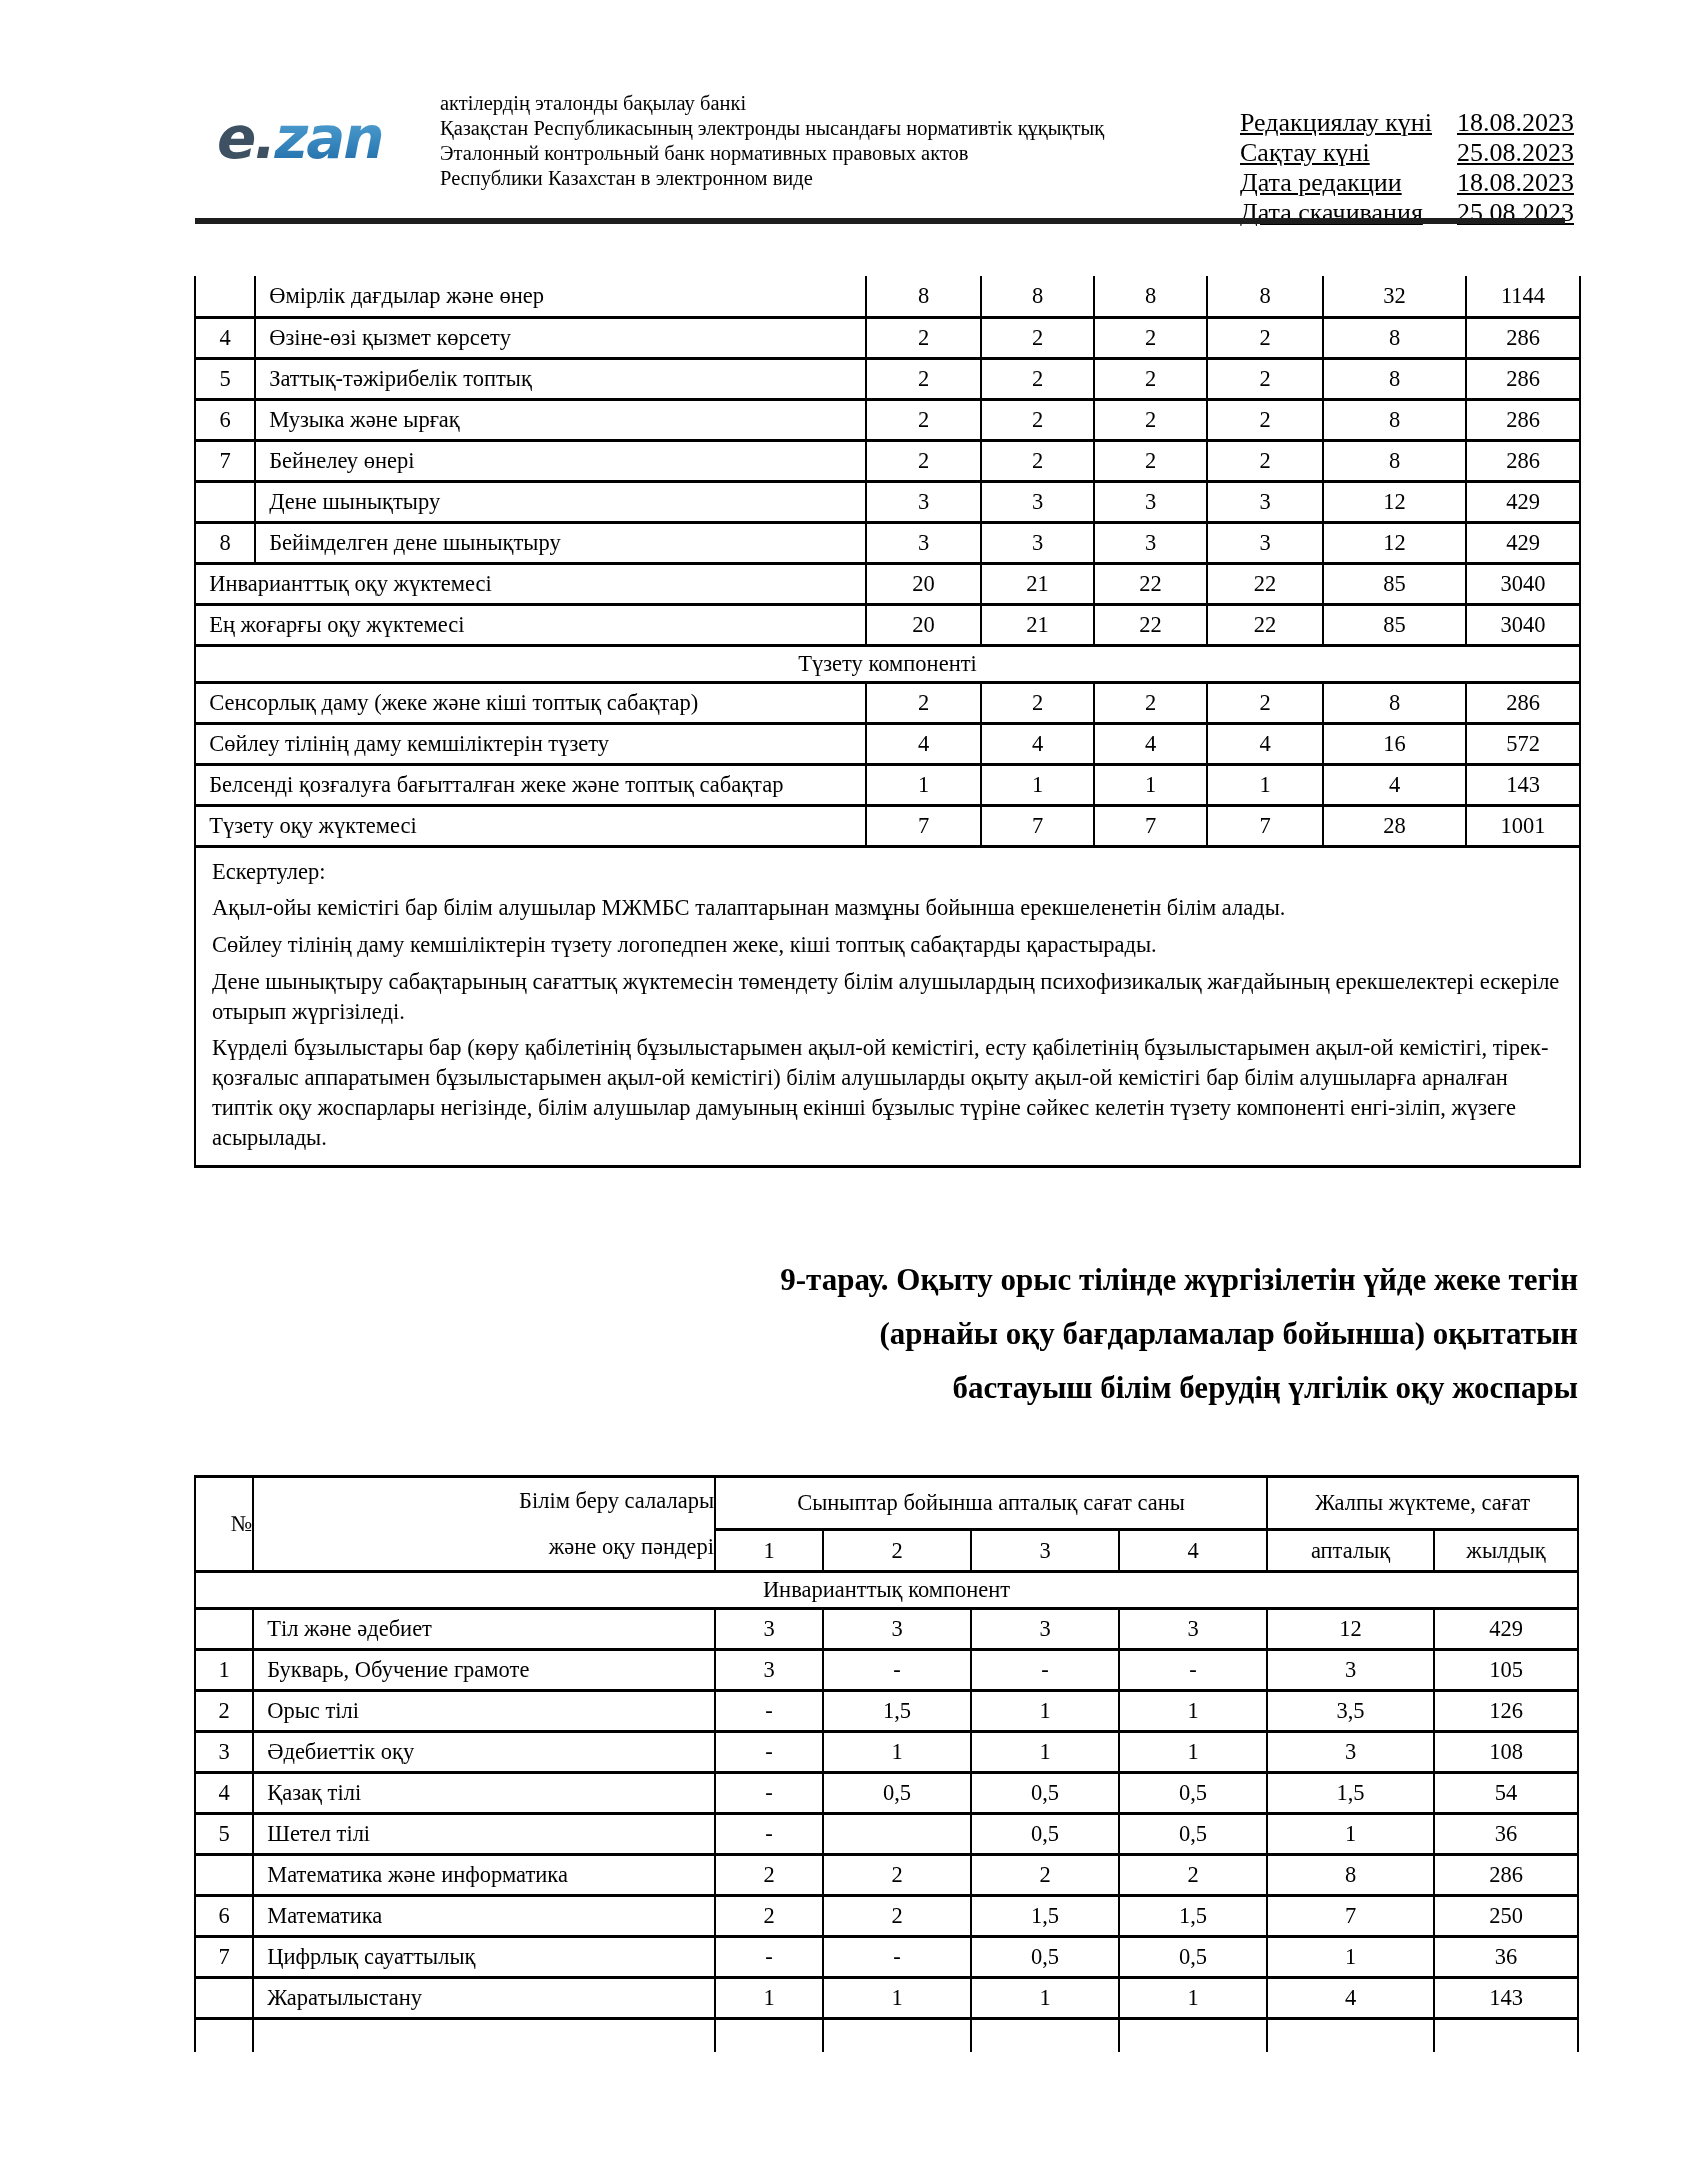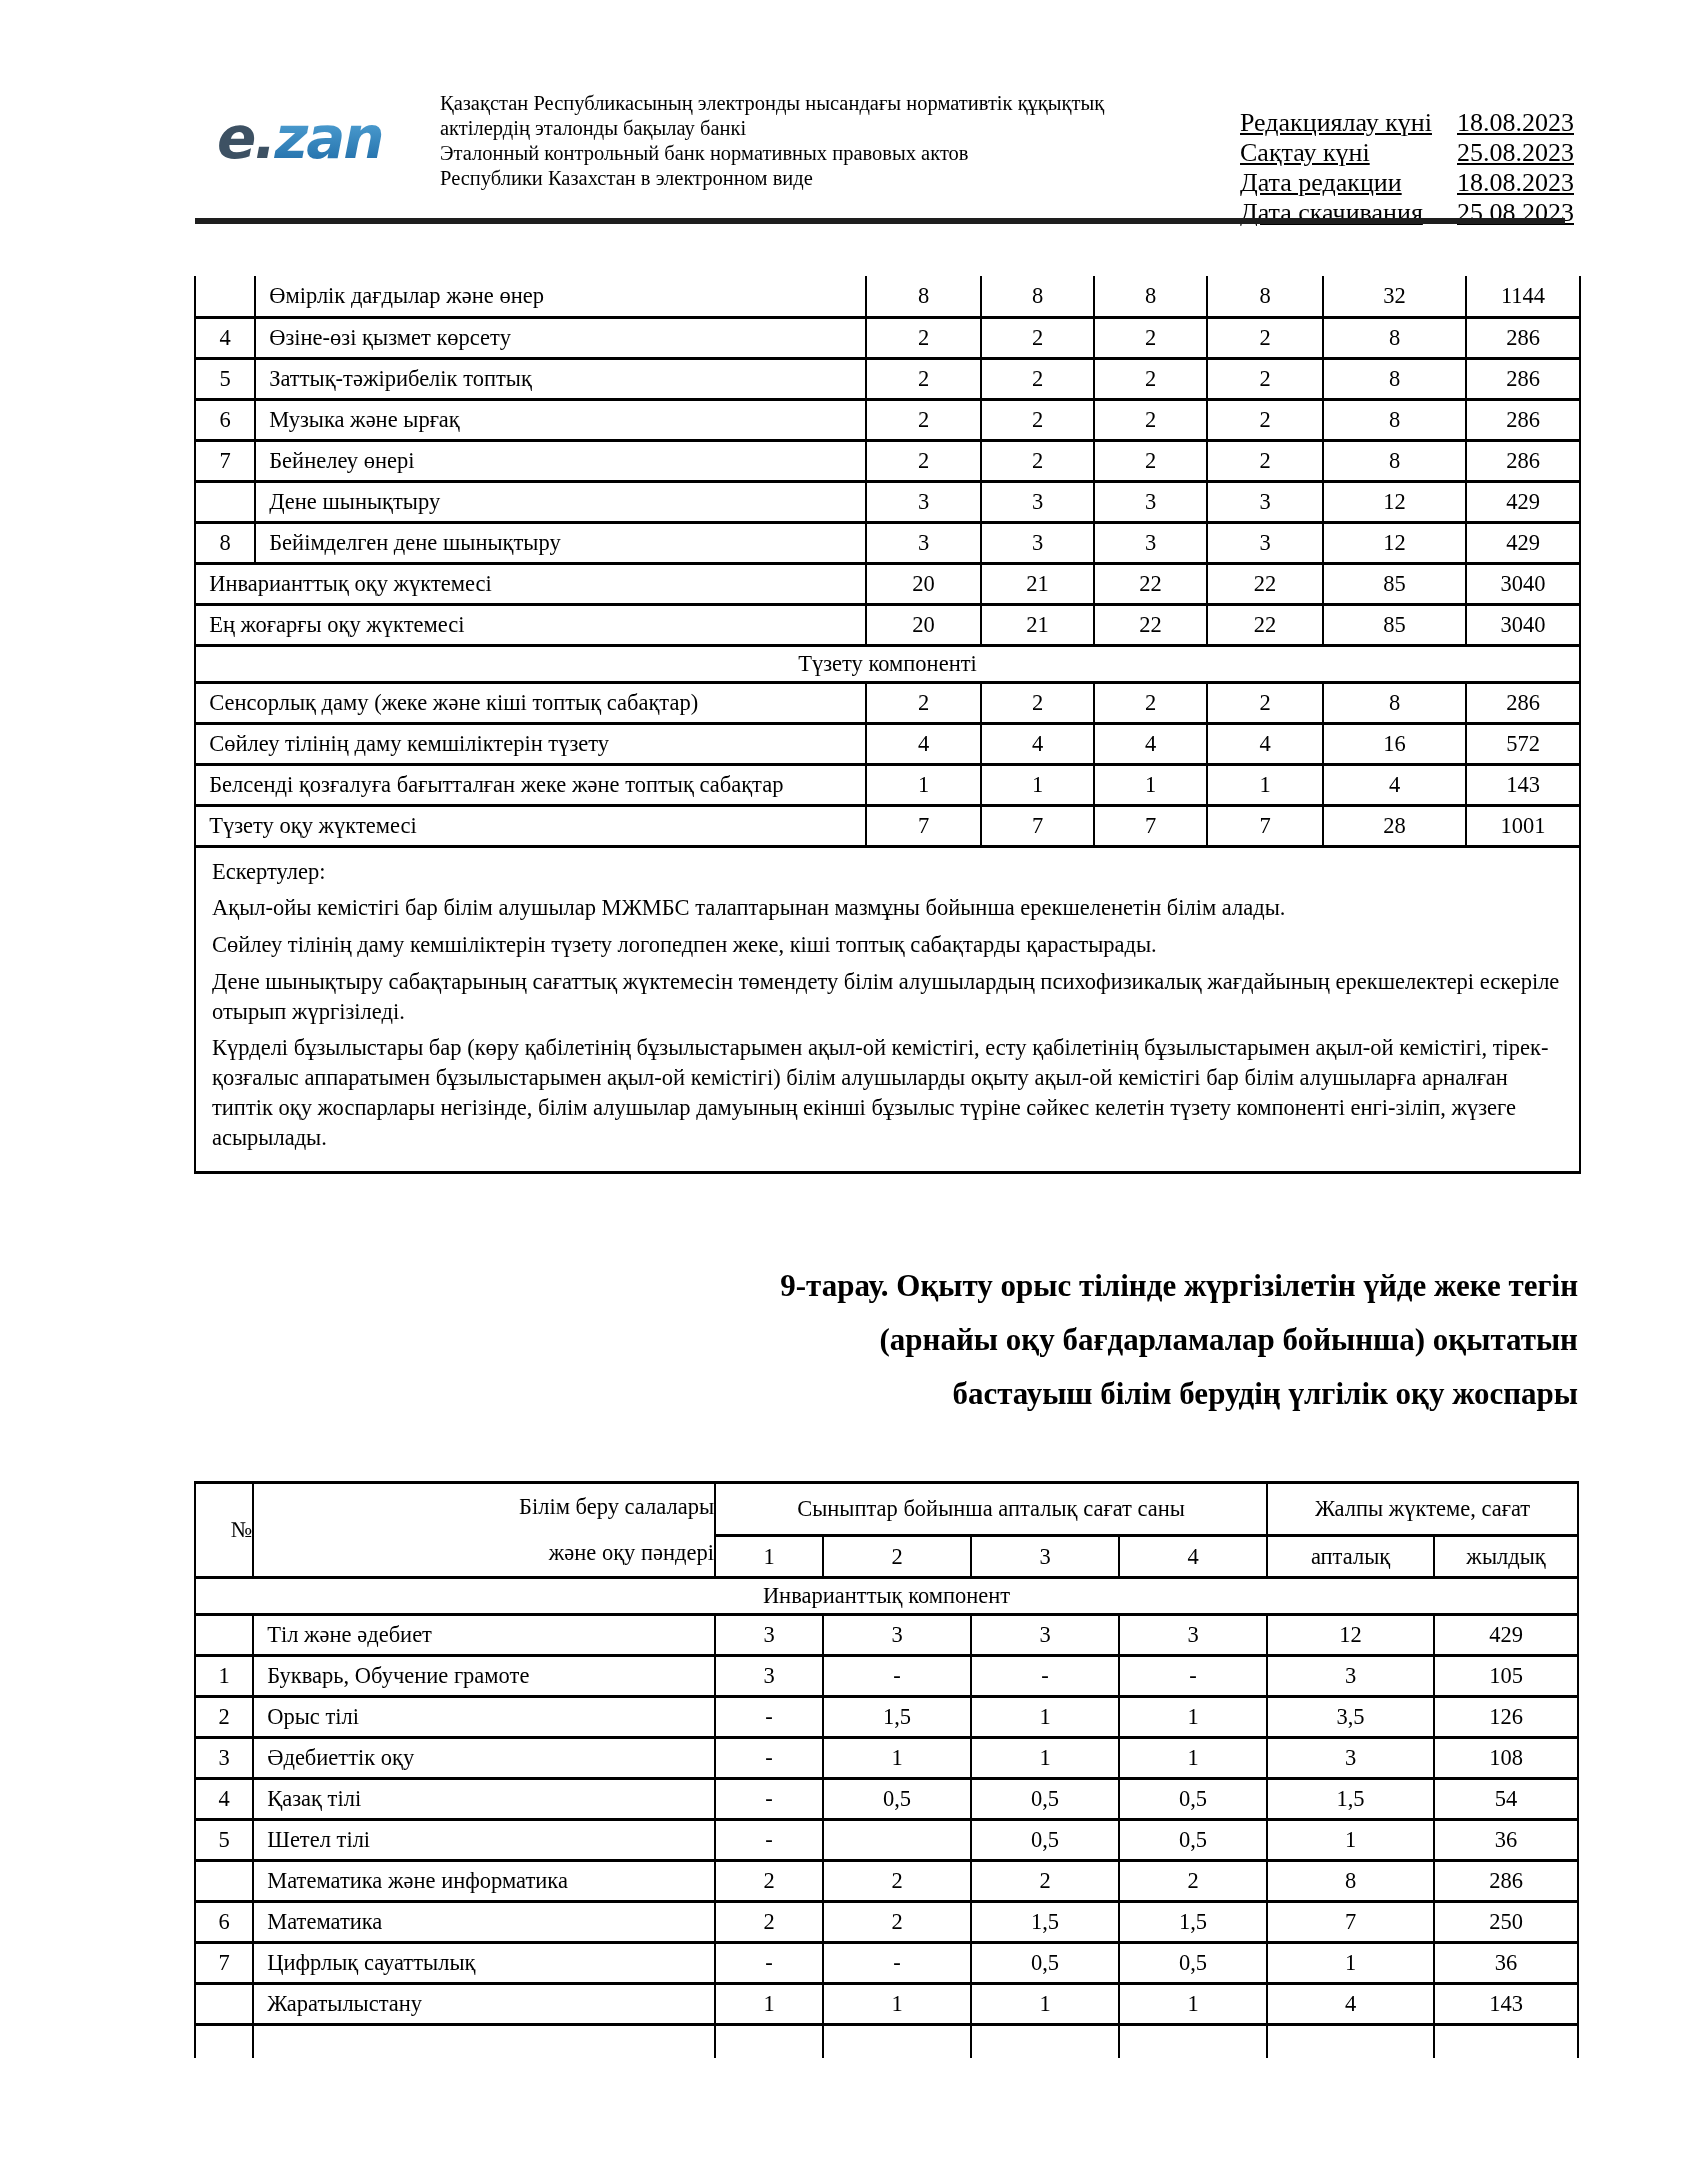--- a/index.html
+++ b/index.html
@@ -29,42 +29,42 @@
   td { border:2px solid #000; border-top-width:3.3px; border-bottom-width:3.3px;
        font-size:22.5px; vertical-align:middle; overflow:hidden; }
   .no-cell  { text-align:center; height:41px; }
   .num-cell { text-align:center; height:41px; }
   .label-cell { text-align:left; padding-left:13.2px; height:41px; }
   .section-cell { text-align:center; height:37px; }
   #table1 > tbody:first-of-type > tr:first-child > td { border-top:none; }
 
   .notes-cell { padding:9.3px 17px 12px 16px; line-height:30px; }
   .notes-cell p { margin:0 0 6.6px 0; }
-  .notes-cell p:last-child { margin-bottom:6px; }
+  .notes-cell p:last-child { margin-bottom:0; }
 
   .heading { margin-top:85px; text-align:right; font-weight:bold;
              font-size:31px; line-height:54px; }
 
   .t2 { margin-top:60px; }
   .hdr-cell { text-align:center; font-size:22.5px; }
   .hdr-tall { height:93px; line-height:46px;text-align:right; }
   .hdr-top { height:48px; }
   .hdr-sub { height:38px; }
   .partial-row td { border-bottom:none; height:33px; }
 </style>
 </head>
 <body>
 
 <div class="page">
 
   <div class="logo"><span class="lg-dark">e.</span><span class="lg-blue">zan</span></div>
 
   <div class="org-block">
+    <div>актілердің эталонды бақылау банкі</div>
     <div>Қазақстан Республикасының электронды нысандағы нормативтік құқықтық</div>
-    <div>актілердің эталонды бақылау банкі</div>
     <div>Эталонный контрольный банк нормативных правовых актов</div>
     <div>Республики Казахстан в электронном виде</div>
   </div>
 
   <div class="dates-block">
     <div>Редакциялау күні</div>
     <div>18.08.2023</div>
     <div>Сақтау күні</div>
     <div>25.08.2023</div>
     <div>Дата редакции</div>

